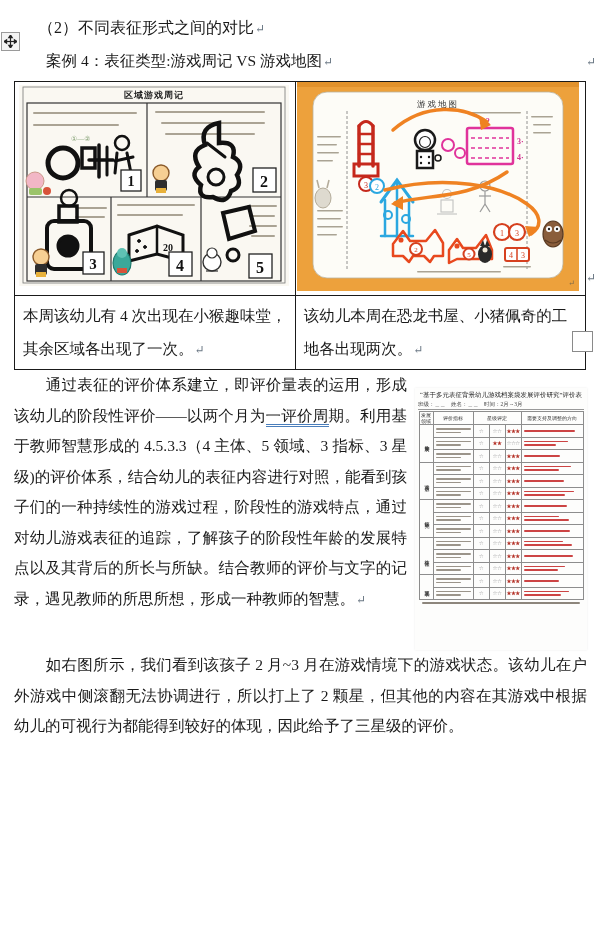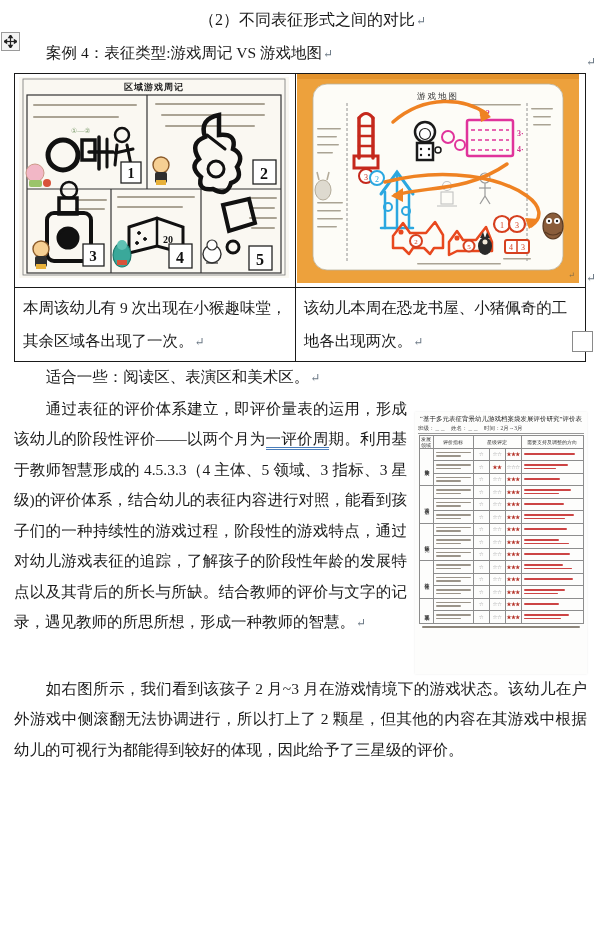--- a/index.html
+++ b/index.html
@@ -8,21 +8,21 @@
   .doc { position:relative; width:601px; height:929px; padding:6px 14px 0 14px; }
 
   
   .move-handle { position:absolute; left:1px; top:32px; width:19px; height:19px;
     border:1px solid #9a9a9a; background:#f4f4f4; display:flex; align-items:center;
     justify-content:center; z-index:5; }
   .resize-handle { position:absolute; left:572px; top:331px; width:21px; height:21px;
     border:1px solid #8a8a8a; background:#ffffff; z-index:5; }
   .margin-mark { position:absolute; left:586px; font-size:12px; color:#6b7885; z-index:4; }
 
-  .line1 { padding-left:24px; font-size:16px; line-height:24px; margin-top:2px;text-align:center; }
+  .line1 { padding-left:24px; font-size:16px; line-height:24px; margin-top:10px; }
   .line2 { padding-left:32px; font-size:15.5px; line-height:28px; margin-top:6px; }
   .pmark { font-size:12px; color:#6b7885; padding-left:1px; }
 
   table.cmp { border-collapse:collapse; margin-top:5px; width:572px; }
   table.cmp td { border:1.5px solid #1a1a1a; vertical-align:top; }
   td.img-cell-l { width:281px; height:209px; padding:3px 4px; background:#fff; }
   td.img-cell-r { width:291px; height:209px; padding:0 3px 0 1px; background:#fff; }
   td.cap { font-size:15.5px; line-height:33px; padding:3px 8px 2px 8px; height:68px; }
 
   .body-par { font-size:15.5px; line-height:30.5px; text-align:justify; }
@@ -339,27 +339,26 @@
             <circle cx="252" cy="147" r="1.2" fill="#222"></circle>
                   <circle cx="260" cy="147" r="1.2" fill="#222"></circle>
             <path d="M248,158 q8,6 16,0" stroke="#5a3a22" stroke-width="1.2" fill="none"></path>
           </g>
           <text x="271" y="204" font-size="8" fill="#7d6a4a">↵</text>
         </svg>
         </div>
       </td>
     </tr>
     <tr>
-      <td class="cap"><span>本周该幼儿有 9 次出现在小猴趣味堂，其余区域各出现了一次。</span><span class="pmark">↵</span></td>
+      <td class="cap"><span>本周该幼儿有 4 次出现在小猴趣味堂，其余区域各出现了一次。</span><span class="pmark">↵</span></td>
       <td class="cap"><span>该幼儿本周在恐龙书屋、小猪佩奇的工地各出现两次。</span><span class="pmark">↵</span></td>
     </tr>
   </tbody>
     </table>
 
-  <p class="plain ind"><span>适合一些：阅读区、表演区和美术区。</span><span class="pmark">↵</span></p>
 
 
   <div class="wrap-block">
 
     <div class="form-figure">
       <div class="form-title">“基于多元表征背景幼儿游戏档案袋发展评价研究”评价表</div>
       <div class="form-meta">班级：＿＿　姓名：＿＿　时间：2月～3月</div>
       <table class="eval">
         <thead>
           <tr>

